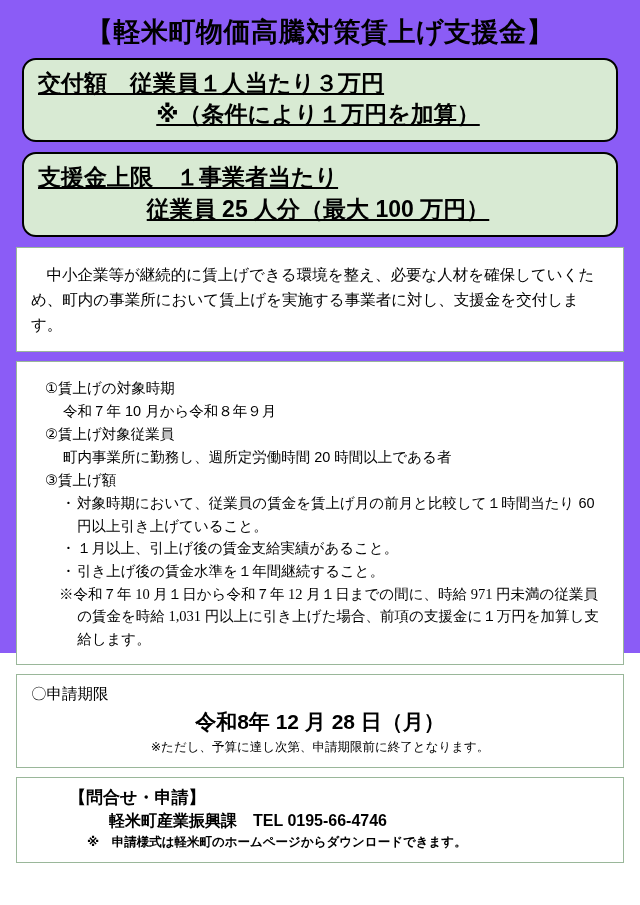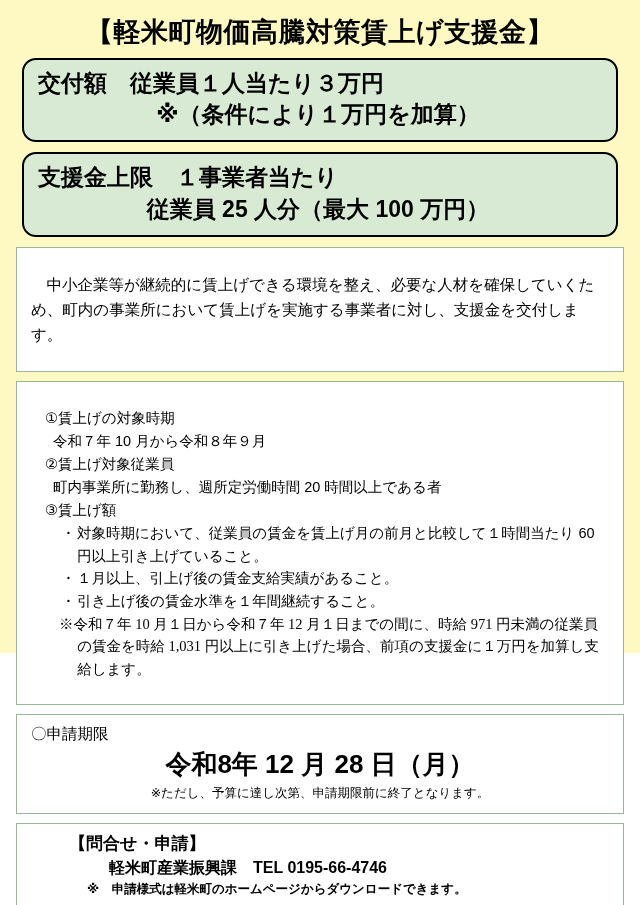--- a/index.html
+++ b/index.html
@@ -11,59 +11,60 @@
     height: 905px;
     background: #ffffff;
     font-family: "Liberation Sans", "DejaVu Sans", sans-serif;
     color: #000000;
     overflow: hidden;
   }
   .page {
     position: relative;
     width: 640px;
     height: 653px;
-    background: #fef9c3;
+    background: #8b5cf6;
     box-sizing: border-box;
     padding: 10px 12px 8px 12px;
   }
   .title {
     text-align: center;
     font-size: 27px;
     font-weight: bold;
     letter-spacing: 0.5px;
     line-height: 1.2;
     margin: 6px 0 10px 0;
     white-space: nowrap;
   }
   .rbox {
     border: 2px solid #000;
     border-radius: 14px;
     background: #d8ead3;
     padding: 8px 14px 10px 14px;
     margin: 0 10px 10px 10px;
     box-sizing: border-box;
+    text-decoration: underline;
   }
   .rbox .line1 {
     font-size: 23px;
     font-weight: bold;
     white-space: nowrap;
     line-height: 1.35;
   }
   .rbox .line2 {
     font-size: 23px;
     font-weight: bold;
     white-space: nowrap;
     line-height: 1.35;
     text-align: center;
     padding-right: 4px;
   }
   .wbox {
     background: #ffffff;
     border: 1px solid #9ab79a;
-    padding: 24px 14px;
+    padding: 14px 14px;
     margin: 0 4px 9px 4px;
     box-sizing: border-box;
   }
   .intro p {
     margin: 0;
     font-size: 15.5px;
     line-height: 1.62;
     text-indent: 1em;
   }
   .sec-head {
@@ -72,21 +73,21 @@
     margin: 0 0 2px 0;
   }
   .lvl1 {
     font-size: 14.5px;
     line-height: 1.5;
     margin: 2px 0 0 14px;
   }
   .lvl2 {
     font-size: 14.5px;
     line-height: 1.55;
-    margin: 0 0 0 22px;
+    margin: 0 0 0 32px;
   }
   .bullet {
     font-size: 14.5px;
     line-height: 1.55;
     margin: 0 0 0 30px;
     text-indent: 0;
     padding-left: 1.1em;
     position: relative;
   }
   .bullet .dot {
@@ -104,21 +105,21 @@
   }
   .deadline-box {
     background: #ffffff;
     border: 1px solid #9ab79a;
     padding: 7px 14px 11px 14px;
     margin: 0 4px 9px 4px;
     box-sizing: border-box;
   }
   .deadline-date {
     text-align: center;
-    font-size: 26px;
+    font-size: 21px;
     font-weight: bold;
     line-height: 1.3;
     margin-top: 2px;
     white-space: nowrap;
   }
   .deadline-note {
     text-align: center;
     font-size: 12.5px;
     margin-top: 3px;
   }

